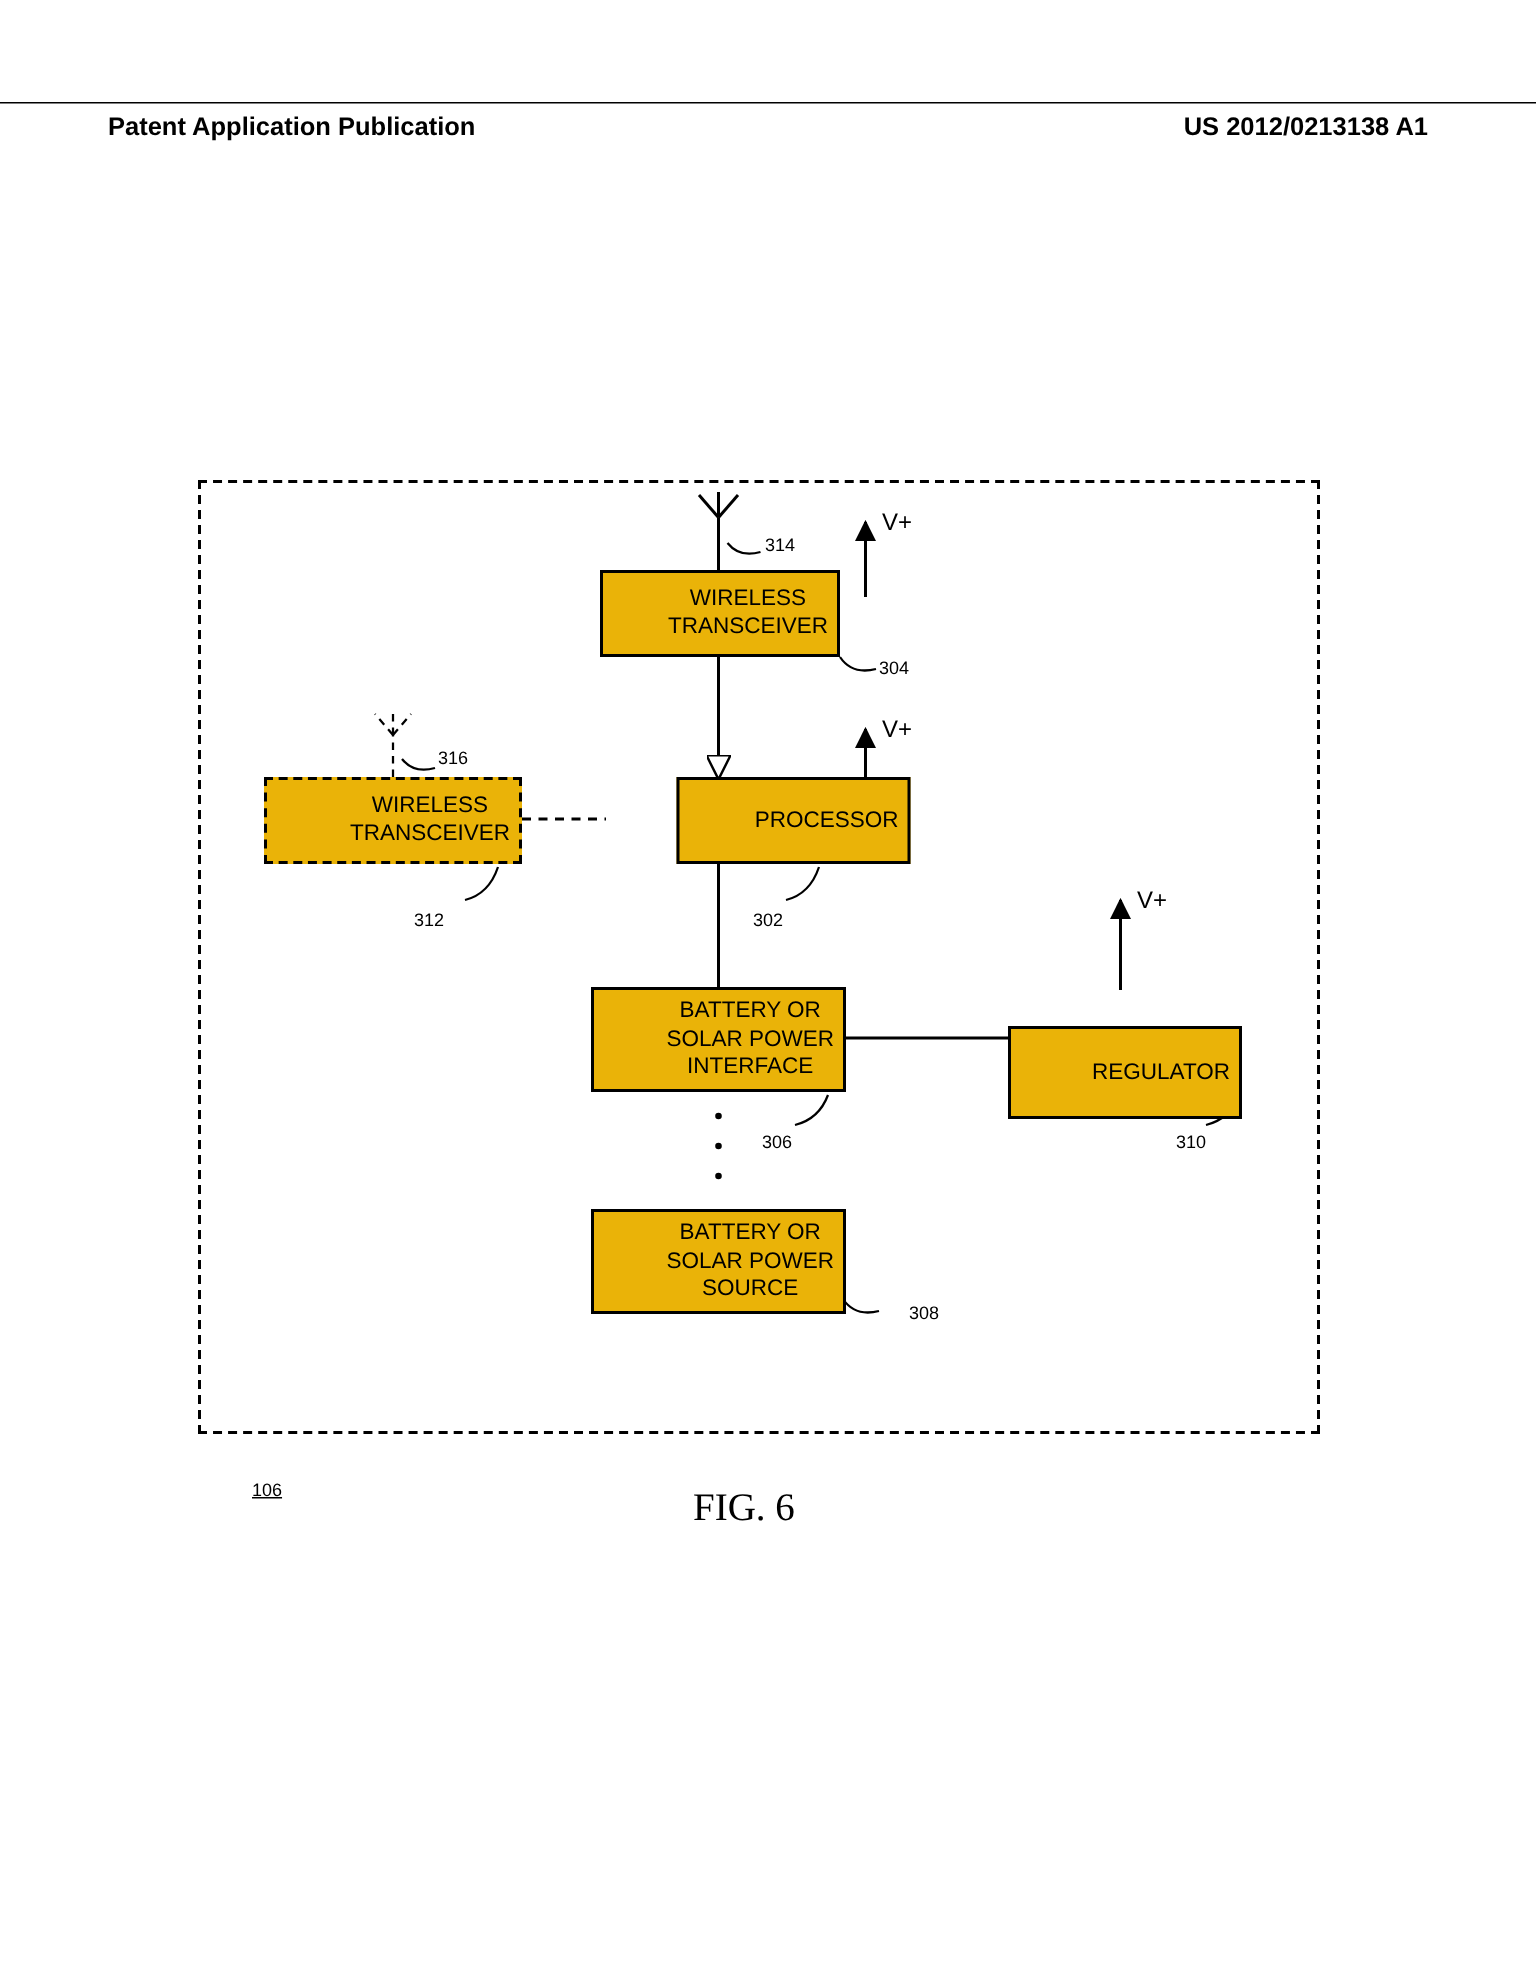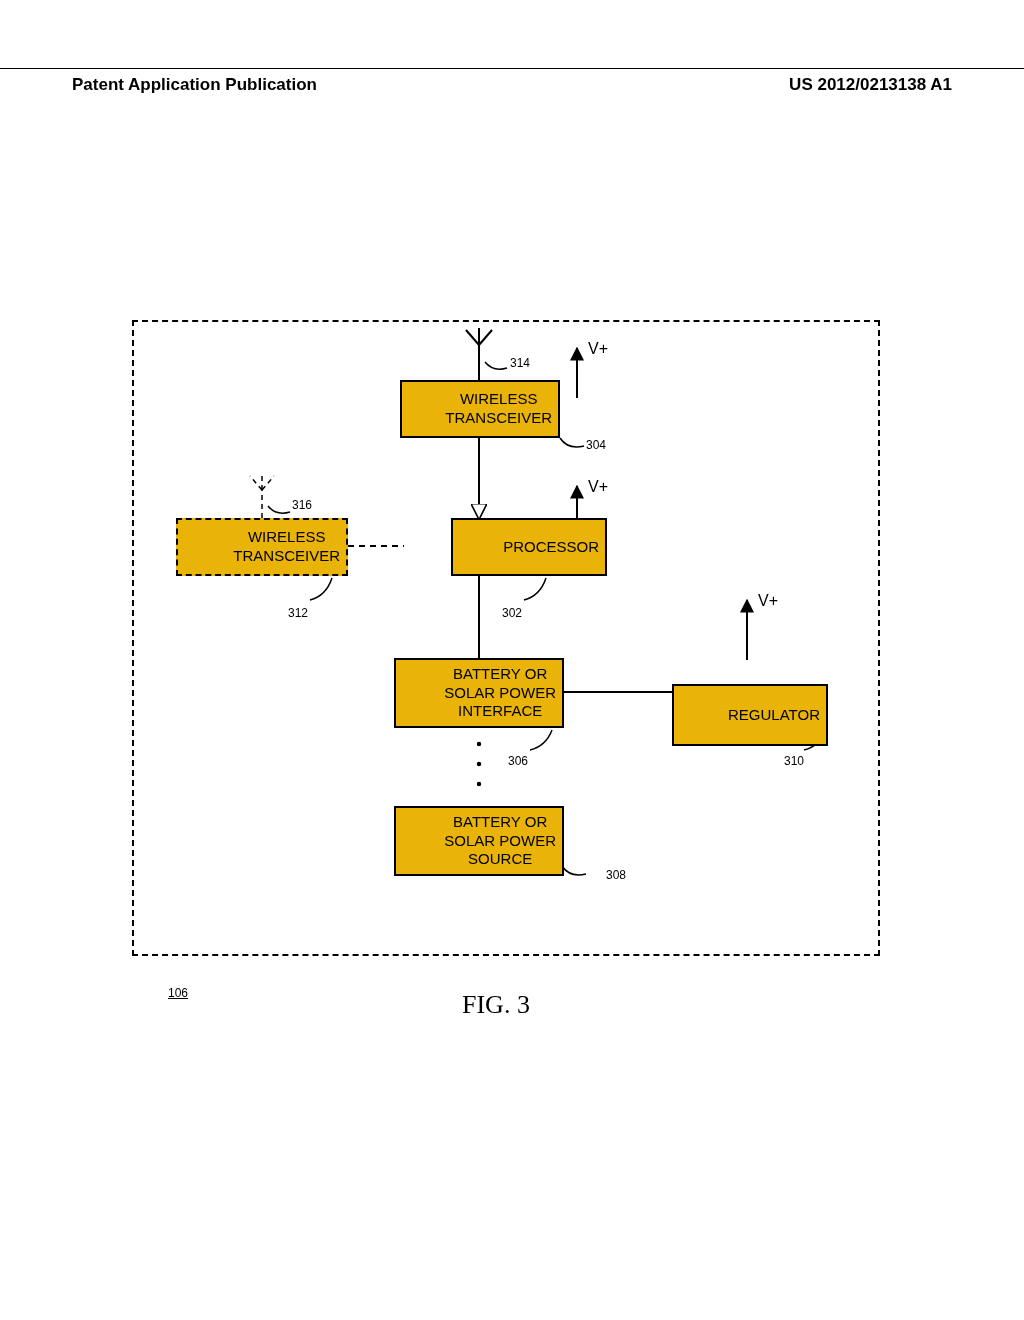--- a/index.html
+++ b/index.html
@@ -187,22 +187,22 @@
 SOURCE</span>
   </div>
 
   <div class="vplus" style="left:456px; top:20px;">V+</div>
   <div class="vplus" style="left:456px; top:158px;">V+</div>
   <div class="vplus" style="left:626px; top:272px;">V+</div>
 
   <div class="ref" style="left:378px; top:36px;">314</div>
   <div class="ref" style="left:454px; top:118px;">304</div>
   <div class="ref" style="left:160px; top:178px;">316</div>
-  <div class="ref" style="left:156px; top:286px;">312</div>
+  <div class="ref" style="left:144px; top:286px;">312</div>
   <div class="ref" style="left:370px; top:286px;">302</div>
   <div class="ref" style="left:376px; top:434px;">306</div>
   <div class="ref" style="left:652px; top:434px;">310</div>
   <div class="ref" style="left:456px; top:548px;margin-left:18px;">308</div>
   <div class="ref under" style="left:36px; top:666px;">106</div>
 
-  <div class="fig" style="left:330px; top:670px;">FIG.  3</div>
+  <div class="fig" style="left:330px; top:670px;">FIG.  6</div>
 
 </div>
 
 </body></html>

